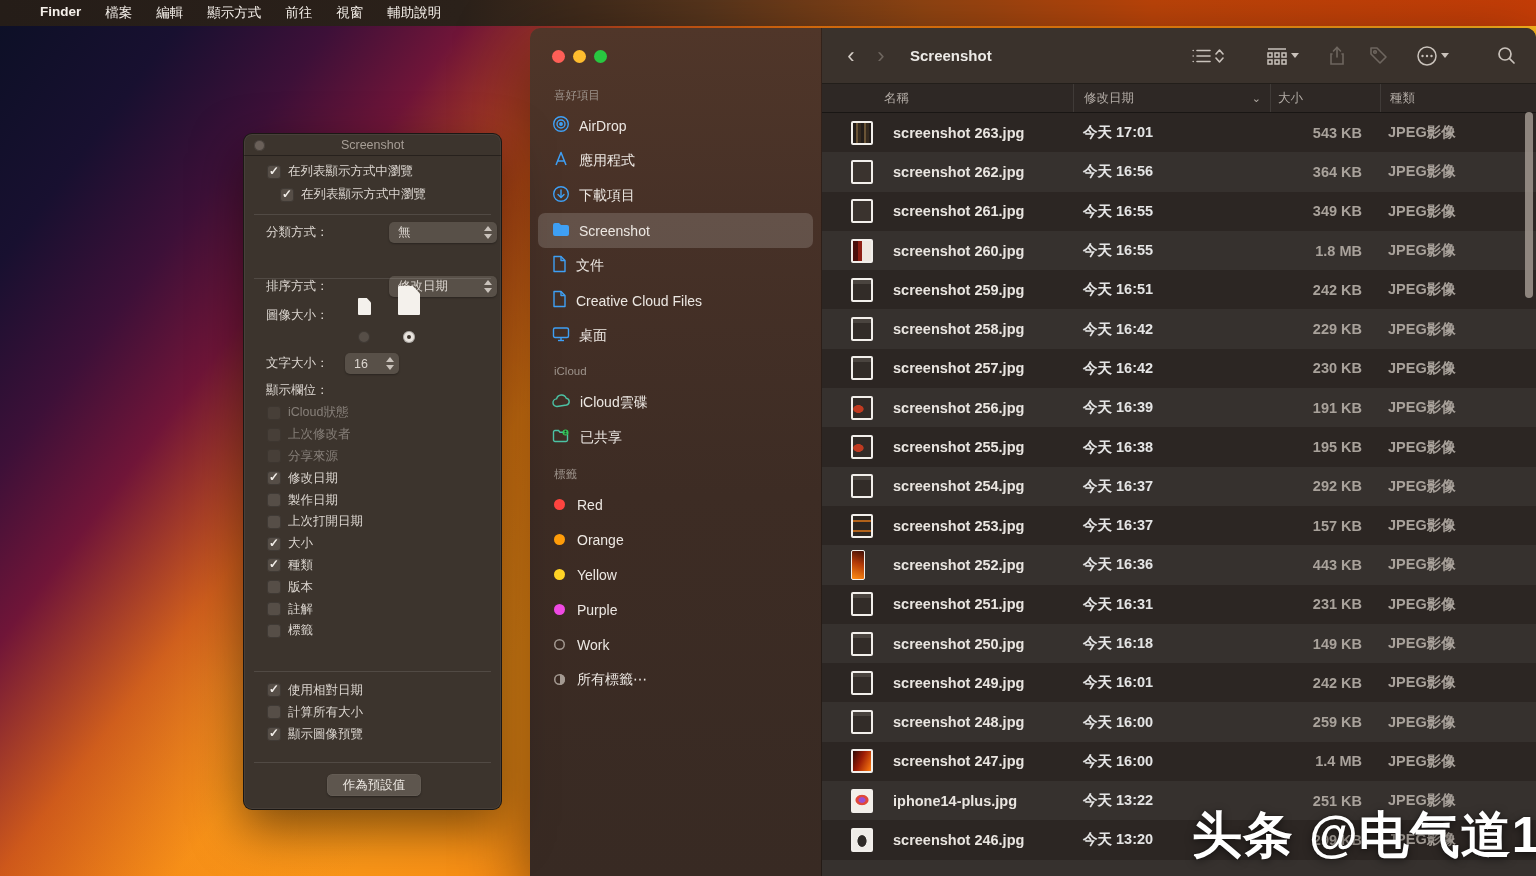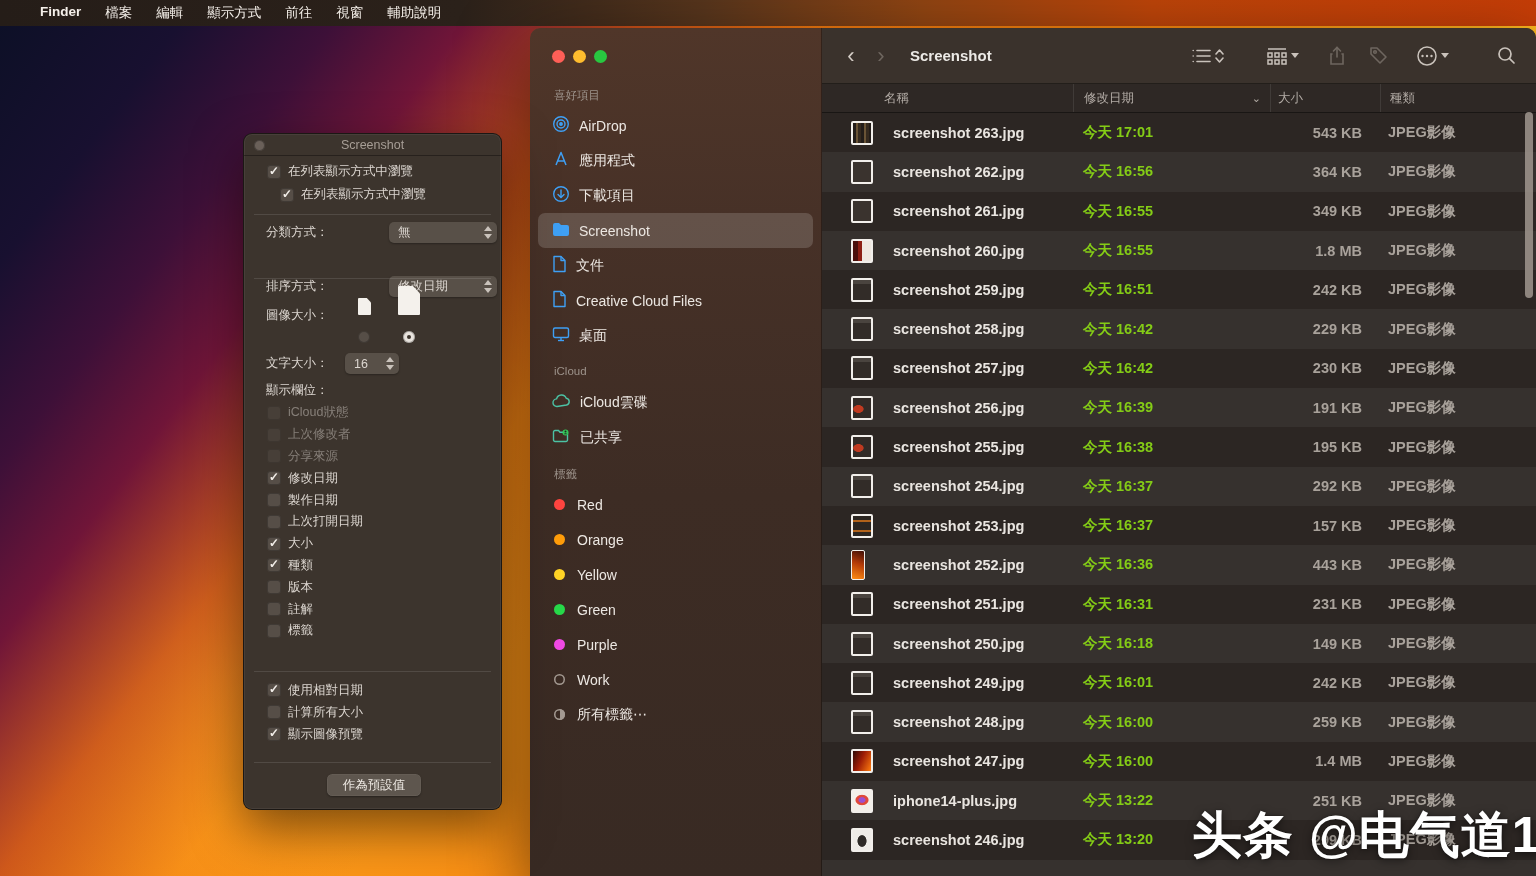--- a/index.html
+++ b/index.html
@@ -106,21 +106,21 @@
   .h-sort { color:#b3aca6; font-size:11px; margin-right:9px; }
   .h-size { width:110px; padding-left:7px; border-left:1px solid rgba(255,255,255,.09); height:100%; display:flex; align-items:center;}
   .h-kind { flex:1; padding-left:9px; border-left:1px solid rgba(255,255,255,.09); height:100%; display:flex; align-items:center;}
 
   .rows { position:absolute; left:0; top:85px; right:0; bottom:0;font-weight:bold; }
   .row { height:39.3px; display:flex; align-items:center; font-size:14.5px; color:#dcd6d0; }
   .row.alt { background:rgba(255,255,255,.05); border-radius:0; }
   .thumb-cell { width:71px; padding-left:29px; display:flex; align-items:center; flex:none;}
   .thumb { width:22px; height:24px; border:2px solid #f2efeb; border-radius:2px; background:#3a332e; }
   .fname { width:190px; flex:none; color:#e9e5e0; }
-  .fdate { width:187px; flex:none; color:#84cc16; }
+  .fdate { width:187px; flex:none; color:#e5e5e5; }
   .fsize { width:92px; flex:none; text-align:right; color:#a9a29b; }
   .fkind { padding-left:26px; color:#a9a29b; }
   .partial-row { height:16px; background:rgba(255,255,255,.05); }
 
   
   .th-shelf { background:repeating-linear-gradient(90deg,#231d19 0 3px,#6a5436 3px 5px,#352a1f 5px 8px); }
   .th-orangeblk { background:linear-gradient(100deg,#d96f0e 0 32%,#35261六 32%,#3a2a1b 32% 52%,#ef8412 52%); }
   .th-redwhite { background:linear-gradient(90deg,#4a100c 0 30%,#8c1f14 30% 48%,#efe8e0 48%); }
   .th-uidark { background:linear-gradient(180deg,#4a443f 0 22%,#322c28 22%); }
   .th-uidarkred { background:#322b27 radial-gradient(8px 6px at 30% 55%, #c03a20 0 60%, transparent 70%); }
@@ -263,24 +263,20 @@
     <span class="tag-dot" style="background: rgb(255, 69, 64);"></span>
     <span>Red</span>
   </div>
           <div class="side-item">
     <span class="tag-dot" style="background: rgb(255, 157, 10);"></span>
     <span>Orange</span>
   </div>
           <div class="side-item">
     <span class="tag-dot" style="background: rgb(255, 212, 38);"></span>
     <span>Yellow</span>
-  </div>
-          <div class="side-item">
-    <span class="tag-dot" style="background: rgb(39, 217, 74);"></span>
-    <span>Green</span>
   </div>
           <div class="side-item">
     <span class="tag-dot" style="background: rgb(240, 74, 228);"></span>
     <span>Purple</span>
   </div>
           <div class="side-item">
     <span class="tag-dot dot-outline"></span>
     <span>Work</span>
   </div>
           <div class="side-item">

